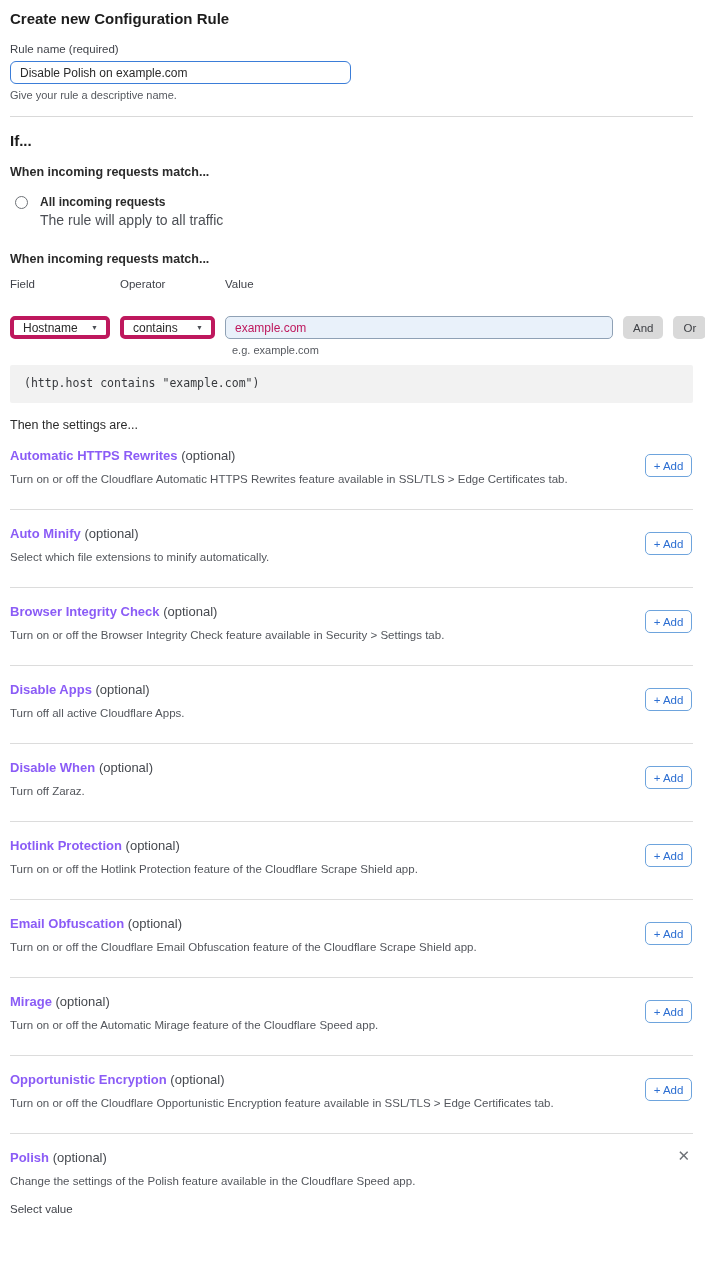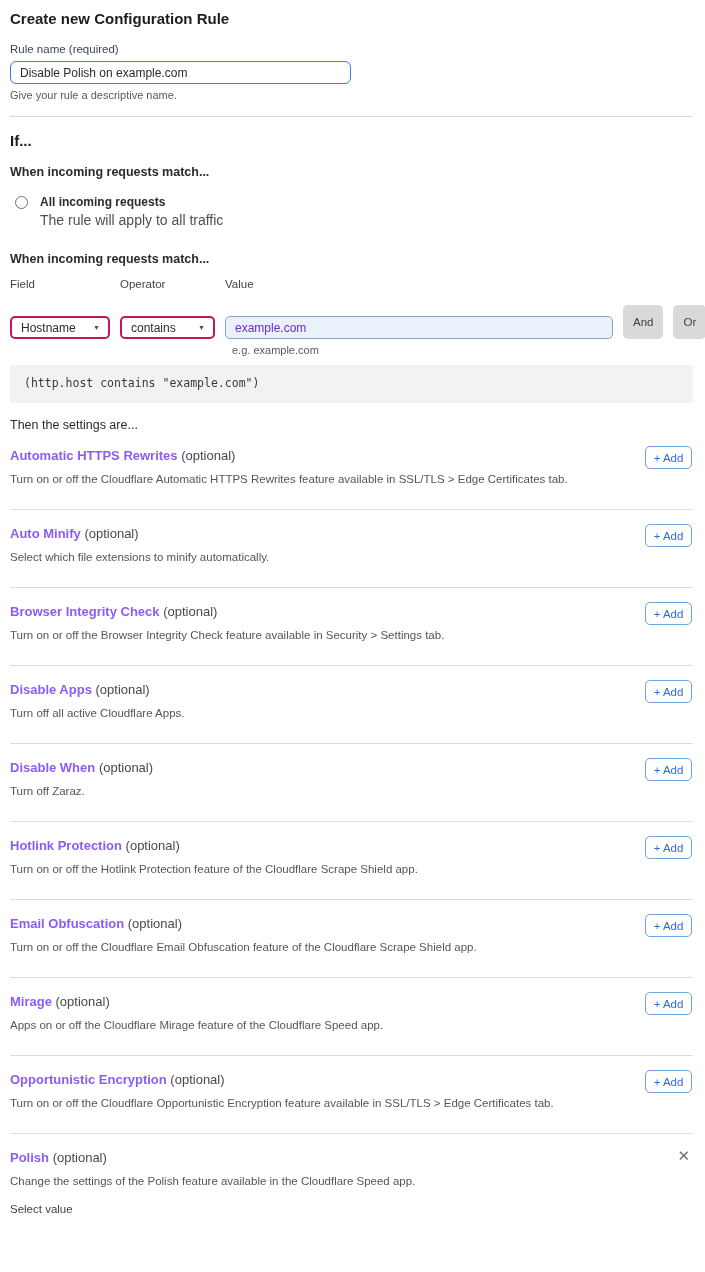--- a/index.html
+++ b/index.html
@@ -91,21 +91,21 @@
   }
   .radio-label { font-size: 12px; font-weight: bold; color: #2b2b2b; line-height: 1.2; }
   .radio-desc { font-size: 14px; color: #4c4f55; margin-top: 3px; font-weight: normal; text-align: center; }
 
   .builder { margin-top: 12px; }
   .builder-row { display: flex; align-items: flex-end; }
   .builder-col { display: flex; flex-direction: column; gap: 20px; }
   .builder-col + .builder-col { margin-left: 10px; }
   .select-box {
     height: 23px;
-    border: 2px solid #be185d;
+    border: 4px solid #be185d;
     border-radius: 5px;
     background: #fff;
     display: flex;
     align-items: center;
     justify-content: space-between;
     padding: 0 8px 0 9px;
     font-size: 12px;
     color: #2b2b2b;
     cursor: pointer;
   }
@@ -119,25 +119,25 @@
   .w-operator { width: 95px; }
   .value-input {
     width: 388px;
     height: 23px;
     border: 1px solid #8fa1b5;
     border-radius: 5px;
     background: #e9f1fa;
     padding: 0 9px;
     font-size: 12px;
     font-family: "Liberation Sans", sans-serif;
-    color: #6d28d9;
+    color: #be185d;
     outline: none;
   }
   .logic-btn {
-    height: 34px;
+    height: 23px;
     border: none;
     border-radius: 5px;
     background: #d9d9d9;
     color: #3f4146;
     font-size: 11.5px;
     font-family: "Liberation Sans", sans-serif;
     padding: 0 10px;
     margin-left: 10px;
     cursor: pointer;
     margin-top: 16px;
@@ -184,21 +184,21 @@
   .setting-name { font-weight: bold; color: #8b5cf6; }
   .setting-optional { font-weight: normal; color: #46494f; }
   .setting-desc {
     font-size: 11.5px;
     color: #53565c;
     margin-top: 9px;
     max-width: 560px;
   }
   .add-btn {
     position: absolute;
-    top: 14px;
+    top: 22px;
     right: 1px;
     width: 47px;
     height: 23px;
     background: #fff;
     border: 1px solid #6ea4dd;
     border-radius: 5px;
     color: #2d6fd2;
     font-size: 11.5px;
     font-family: "Liberation Sans", sans-serif;
     cursor: pointer;
@@ -338,21 +338,21 @@
     </div>
     <div class="setting-desc">Turn on or off the Cloudflare Email Obfuscation feature of the Cloudflare Scrape Shield app.</div>
     <button class="add-btn">+ Add</button>
   </div>
 
   <div class="setting-block">
     <div class="setting-name-line">
       <span class="setting-name">Mirage</span>
       <span class="setting-optional">(optional)</span>
     </div>
-    <div class="setting-desc">Apps on or off the Cloudflare Mirage feature of the Cloudflare Speed app.</div>
+    <div class="setting-desc">Turn on or off the Automatic Mirage feature of the Cloudflare Speed app.</div>
     <button class="add-btn">+ Add</button>
   </div>
 
   <div class="setting-block">
     <div class="setting-name-line">
       <span class="setting-name">Opportunistic Encryption</span>
       <span class="setting-optional">(optional)</span>
     </div>
     <div class="setting-desc">Turn on or off the Cloudflare Opportunistic Encryption feature available in SSL/TLS &gt; Edge Certificates tab.</div>
     <button class="add-btn">+ Add</button>

